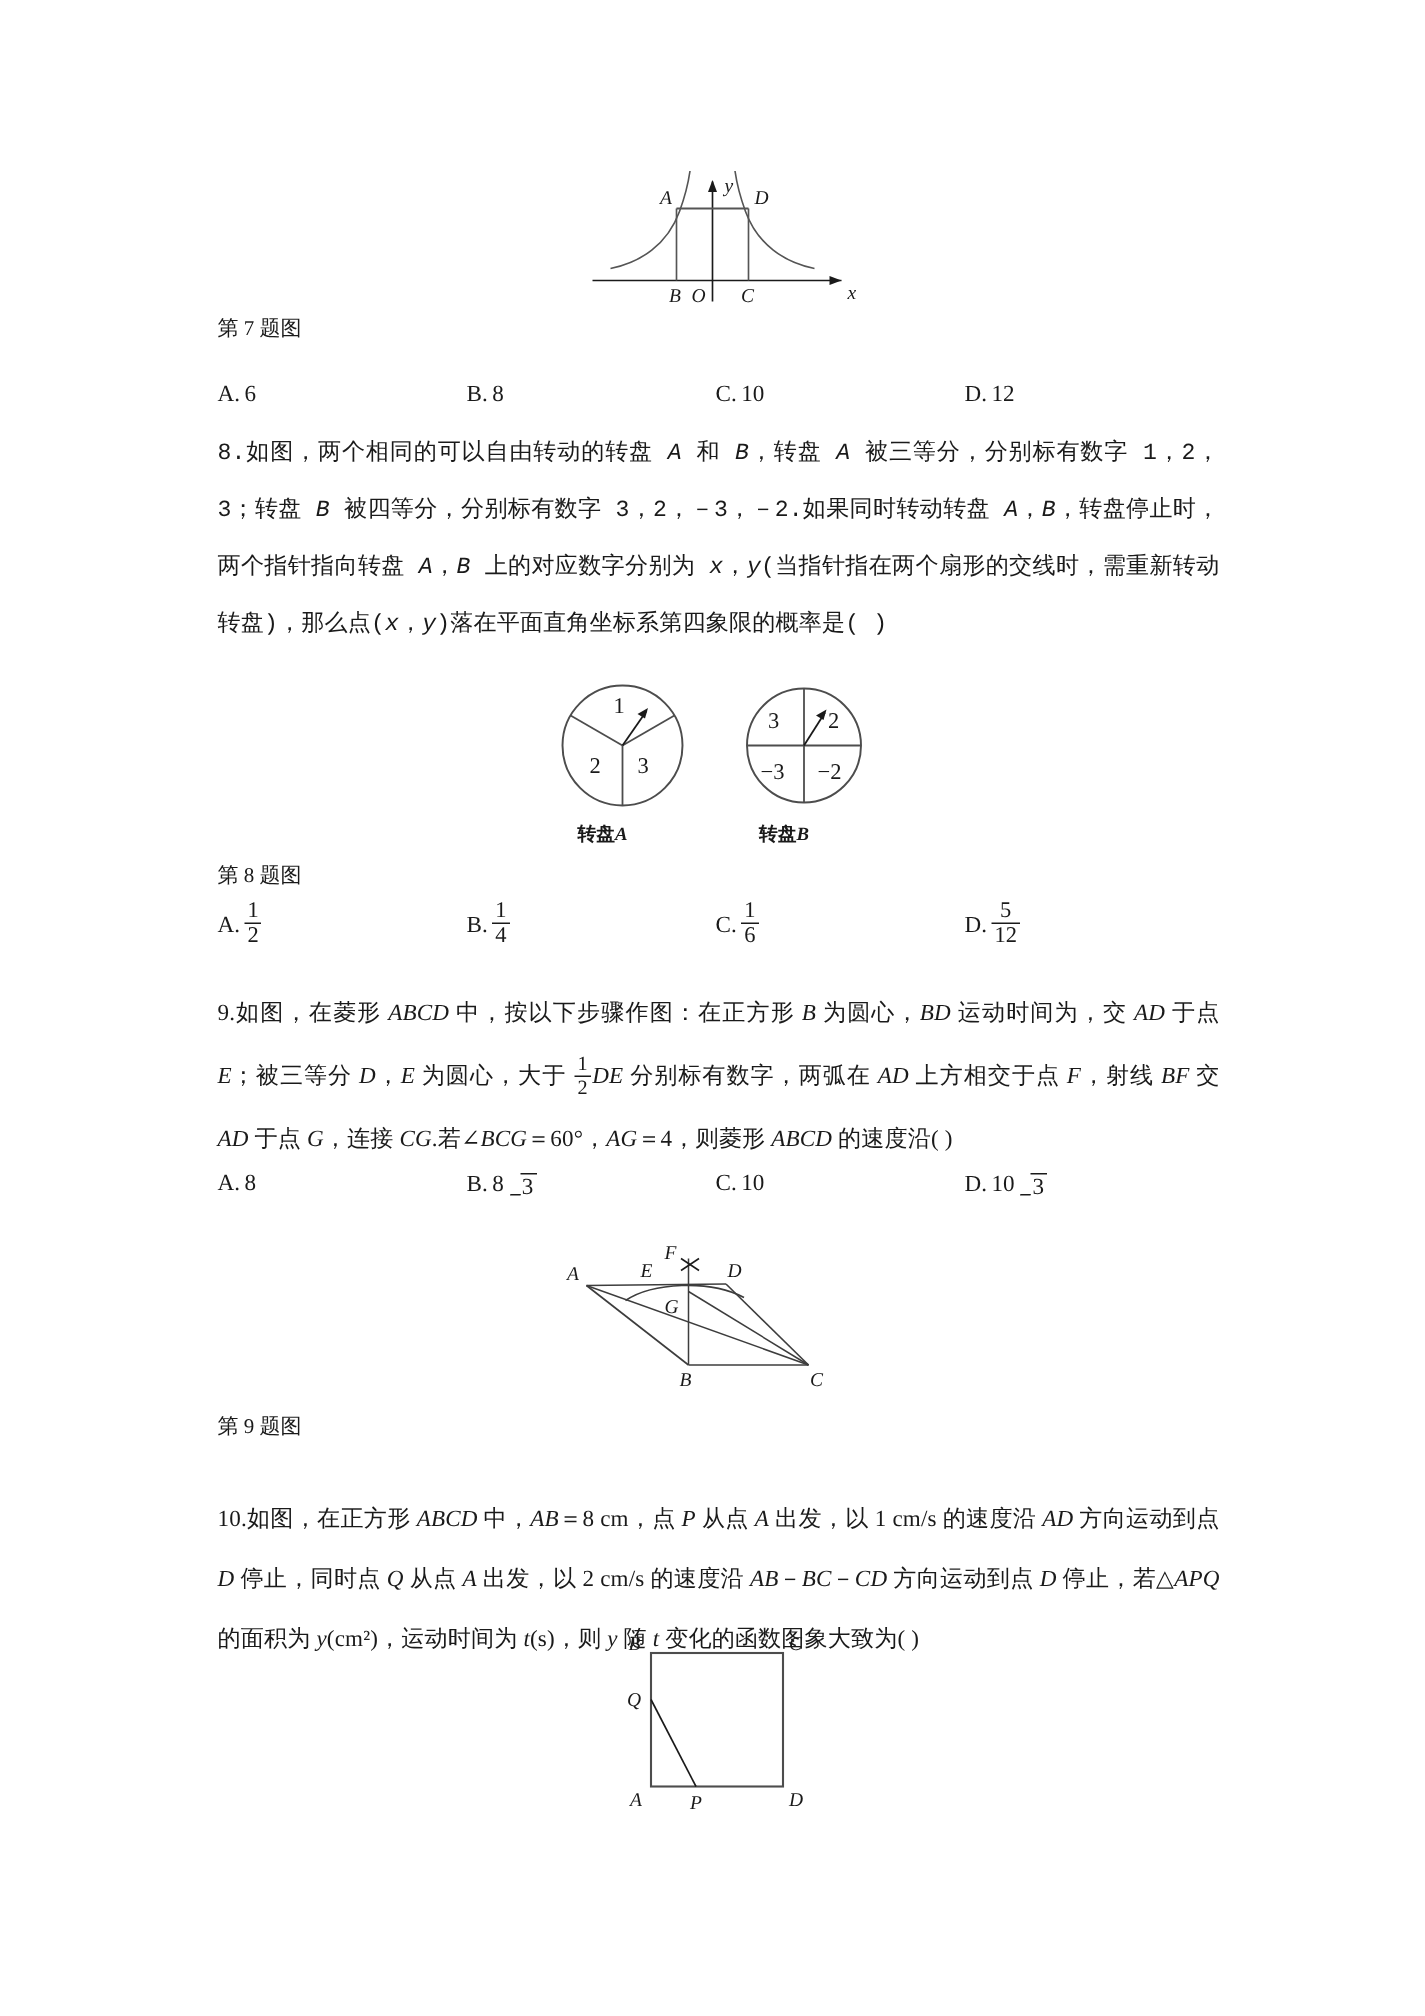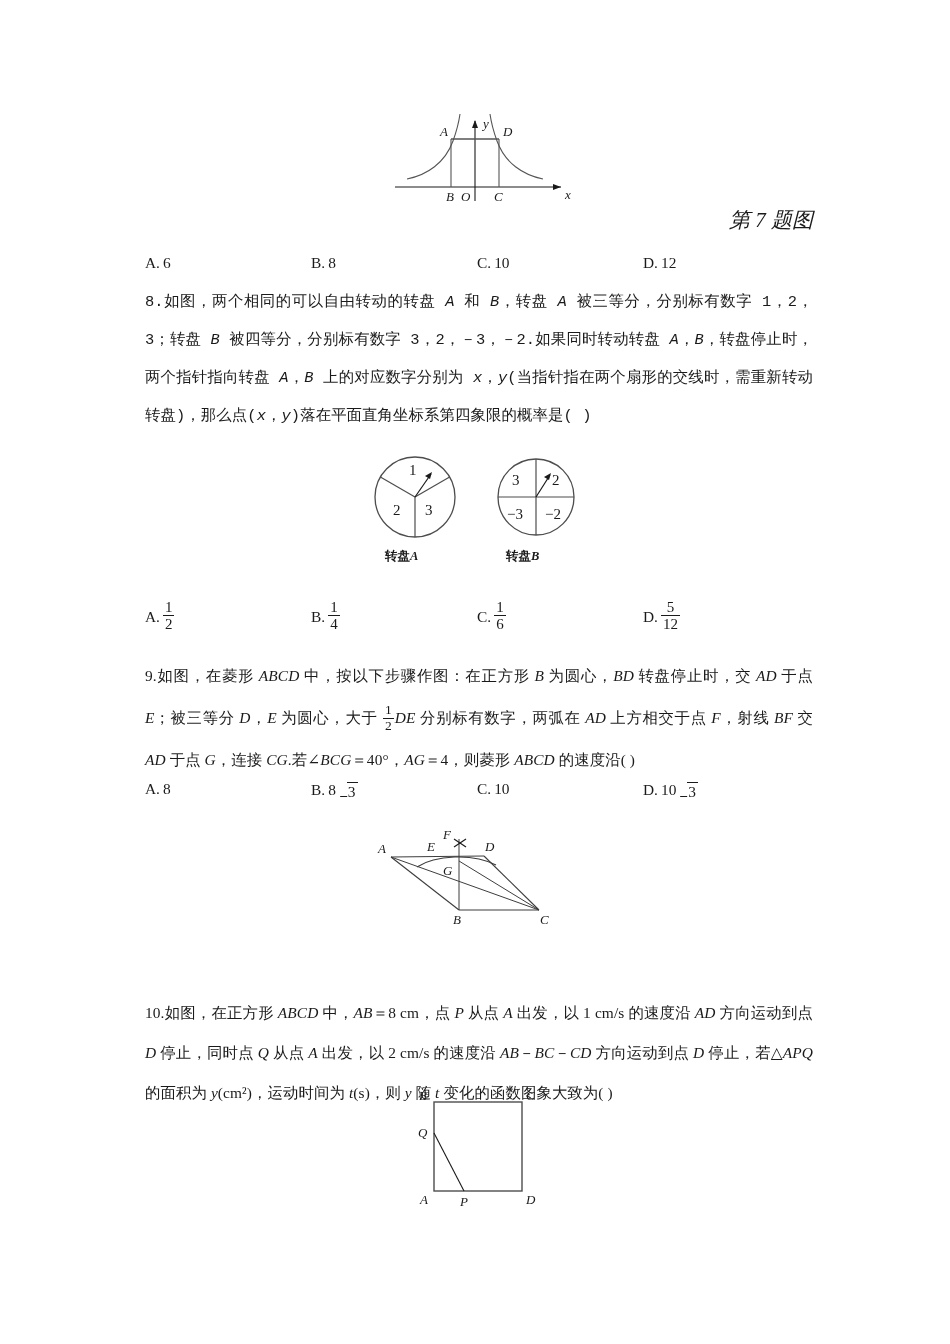--- a/index.html
+++ b/index.html
@@ -33,24 +33,23 @@
     font-size: 15.4px;
     line-height: 38px;
     text-align: justify;
     text-justify: inter-ideograph;
     letter-spacing: 0.1px;
   }
   .qtext em, .it {
     font-style: italic;
   }
   .figcap {
-    font-size: 21px;
-    text-align: right;
+    font-size: 14px;
+    text-align: left;
     line-height: 30px;
-    font-style: italic;
   }
 
   
   .options {
     position: relative;
     font-size: 15.4px;
     height: 30px;
   }
   .options.tall { height: 52px; }
   .opt {
@@ -202,20 +201,21 @@
 
           <line x1="187" y1="57" x2="201" y2="35" stroke="#1a1a1a" stroke-width="1.2"></line>
           <polygon points="202,33 195,37 200,40" fill="#1a1a1a"></polygon>
           <text x="163" y="45" font-family="Liberation Serif, serif" font-size="15" fill="#1a1a1a">3</text>
           <text x="203" y="45" font-family="Liberation Serif, serif" font-size="15" fill="#1a1a1a">2</text>
           <text x="158" y="79" font-family="Liberation Serif, serif" font-size="15" fill="#1a1a1a">−3</text>
           <text x="196" y="79" font-family="Liberation Serif, serif" font-size="15" fill="#1a1a1a">−2</text>
         </g>
         <text x="157" y="120" font-family="Liberation Sans, sans-serif" font-size="12.5" font-weight="bold" fill="#1a1a1a"><tspan>转盘</tspan><tspan font-family="Liberation Serif, serif" font-style="italic">B</tspan></text>
       </svg>
+      <div class="figcap" style="margin-top:5px;">第 8 题图</div>
     </div>
 
     <div class="options tall abs" style="left:0px; top:600px;">
       <span class="opt opt-a">
         <span class="lab">A.</span>
         <span class="frac">
           <span class="num">1</span>
           <span class="den">2</span>
         </span>
       </span>
@@ -236,24 +236,24 @@
       <span class="opt opt-d">
         <span class="lab">D.</span>
         <span class="frac">
           <span class="num">5</span>
           <span class="den">12</span>
         </span>
       </span>
     </div>
 
     <div class="qtext abs" style="left:0px; top:655px; width:668px; line-height:42px;">
-      <span>9.</span><span>如图，在菱形 </span><em>ABCD</em><span> 中，按以下步骤作图：在正方形 </span><em>B</em><span> 为圆心，</span><em>BD</em><span> 转盘停止时，交 </span><em>AD</em><span> 于点 </span><em>E</em><span>；被三等分 </span><em>D</em><span>，</span><em>E</em><span> 为圆心，大于 </span><span class="frac inline">
+      <span>9.</span><span>如图，在菱形 </span><em>ABCD</em><span> 中，按以下步骤作图：在正方形 </span><em>B</em><span> 为圆心，</span><em>BD</em><span> 运动时间为，交 </span><em>AD</em><span> 于点 </span><em>E</em><span>；被三等分 </span><em>D</em><span>，</span><em>E</em><span> 为圆心，大于 </span><span class="frac inline">
           <span class="num">1</span>
           <span class="den">2</span>
-        </span><em>DE</em><span> 分别标有数字，两弧在 </span><em>AD</em><span> 上方相交于点 </span><em>F</em><span>，射线 </span><em>BF</em><span> 交 </span><em>AD</em><span> 于点 </span><em>G</em><span>，连接 </span><em>CG</em><span>.若∠</span><em>BCG</em><span>＝40°，</span><em>AG</em><span>＝4，则菱形 </span><em>ABCD</em><span> 的速度沿(        )</span>
+        </span><em>DE</em><span> 分别标有数字，两弧在 </span><em>AD</em><span> 上方相交于点 </span><em>F</em><span>，射线 </span><em>BF</em><span> 交 </span><em>AD</em><span> 于点 </span><em>G</em><span>，连接 </span><em>CG</em><span>.若∠</span><em>BCG</em><span>＝60°，</span><em>AG</em><span>＝4，则菱形 </span><em>ABCD</em><span> 的速度沿(        )</span>
     </div>
 
     <div class="options abs" style="left:0px; top:780px;">
       <span class="opt opt-a">
         <span class="lab">A.</span>
         <span>8</span>
       </span>
       <span class="opt opt-b">
         <span class="lab">B.</span>
         <span>8</span>
@@ -296,20 +296,21 @@
         <line x1="97" y1="24" x2="85" y2="32" stroke="#1a1a1a" stroke-width="1.1"></line>
 
         <text x="9" y="38" font-family="Liberation Serif, serif" font-size="13" font-style="italic" fill="#1a1a1a">A</text>
         <text x="58" y="36" font-family="Liberation Serif, serif" font-size="13" font-style="italic" fill="#1a1a1a">E</text>
         <text x="74" y="24" font-family="Liberation Serif, serif" font-size="13" font-style="italic" fill="#1a1a1a">F</text>
         <text x="116" y="36" font-family="Liberation Serif, serif" font-size="13" font-style="italic" fill="#1a1a1a">D</text>
         <text x="74" y="60" font-family="Liberation Serif, serif" font-size="13" font-style="italic" fill="#1a1a1a">G</text>
         <text x="84" y="109" font-family="Liberation Serif, serif" font-size="13" font-style="italic" fill="#1a1a1a">B</text>
         <text x="171" y="109" font-family="Liberation Serif, serif" font-size="13" font-style="italic" fill="#1a1a1a">C</text>
       </svg>
+      <div class="figcap" style="margin-top:12px;">第 9 题图</div>
     </div>
 
     <div class="qtext abs" style="left:0px; top:993px; width:668px; line-height:40px;">
       <span>10.</span><span>如图，在正方形 </span><em>ABCD</em><span> 中，</span><em>AB</em><span>＝8 cm，点 </span><em>P</em><span> 从点 </span><em>A</em><span> 出发，以 1 cm/s 的速度沿 </span><em>AD</em><span> 方向运动到点 </span><em>D</em><span> 停止，同时点 </span><em>Q</em><span> 从点 </span><em>A</em><span> 出发，以 2 cm/s 的速度沿 </span><em>AB</em><span>－</span><em>BC</em><span>－</span><em>CD</em><span> 方向运动到点 </span><em>D</em><span> 停止，若△</span><em>APQ</em><span> 的面积为 </span><em>y</em><span>(cm²)，运动时间为 </span><em>t</em><span>(s)，则 </span><em>y</em><span> 随 </span><em>t</em><span> 变化的函数图象大致为(        )</span>
     </div>
 
     <div class="figwrap abs" style="left:0px; top:1090px; width:668px;">
       <svg class="figsvg" width="180" height="120" viewBox="0 0 180 120">
 
         <rect x="45" y="12" width="88" height="89" fill="none" stroke="#4d4d4d" stroke-width="1.4"></rect>

